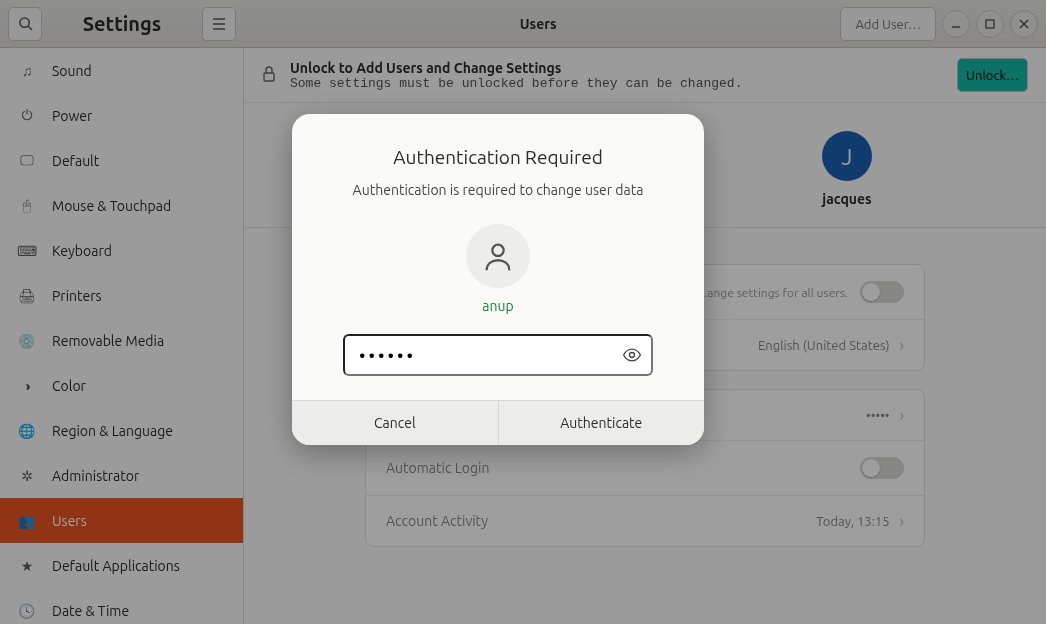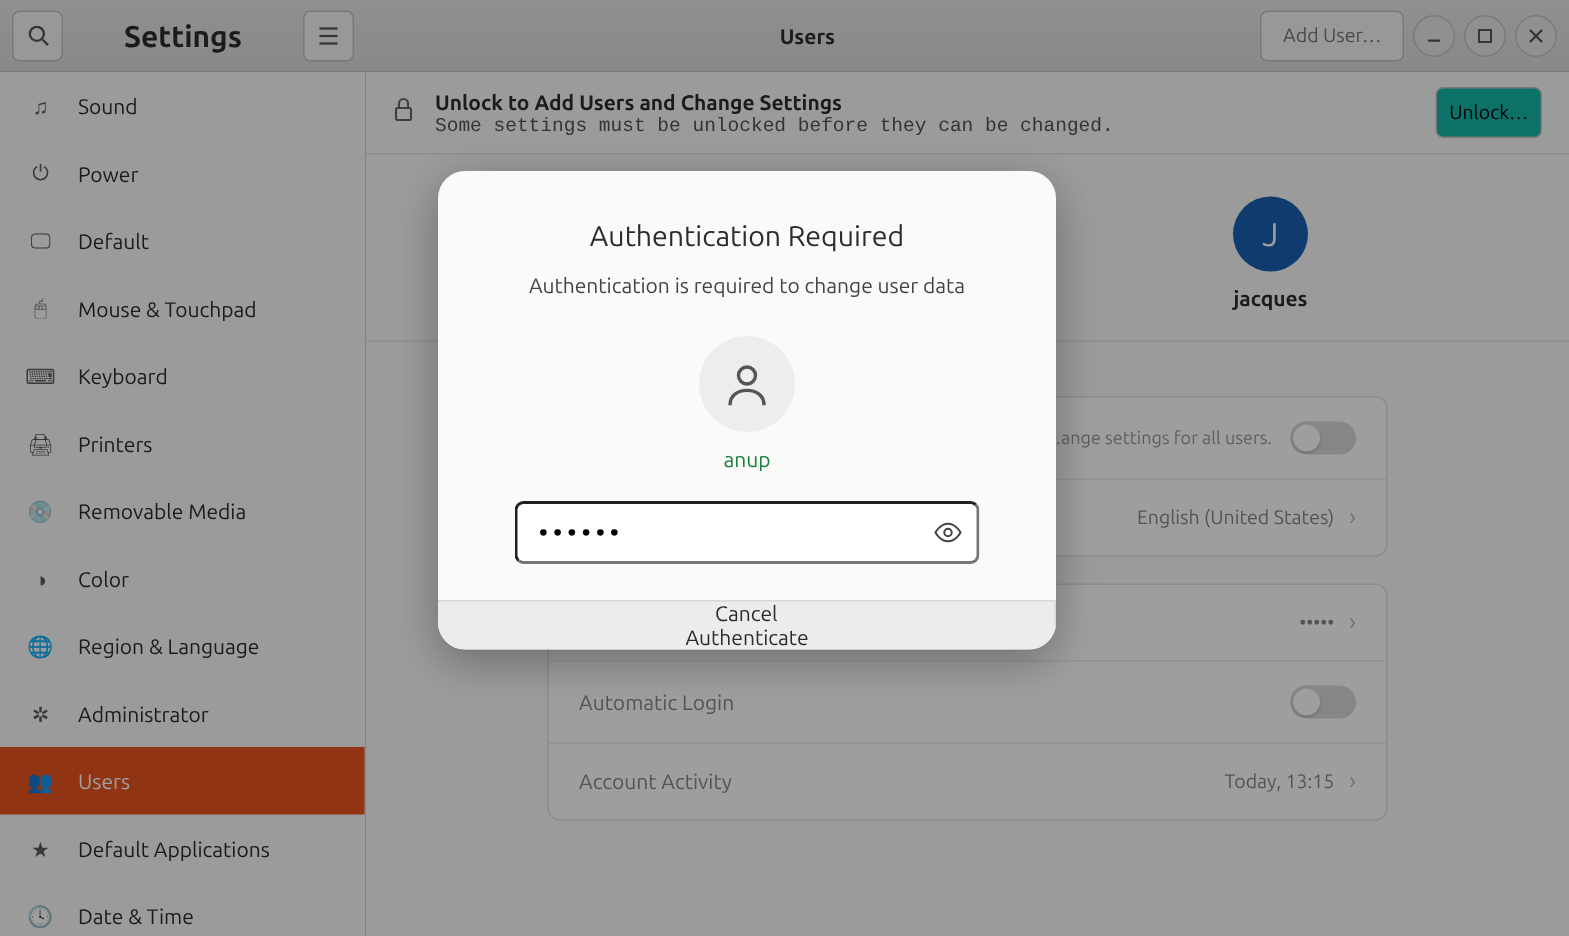--- a/index.html
+++ b/index.html
@@ -47,21 +47,21 @@
 .overlay { position: absolute; inset: 0; background: rgba(0,0,0,0.38); z-index: 10; }
 .dialog { position: absolute; left: 292px; top: 114px; width: 412px; background: #fafaf9; border-radius: 18px; box-shadow: 0 8px 30px rgba(0,0,0,0.3); z-index: 20; overflow: hidden; }
 .dlg-body { padding: 32px 30px 24px; text-align: center; }
 .dlg-title { font-size: 19px; color: #2c2c2c; margin-bottom: 14px; }
 .dlg-sub { font-size: 14px; color: #444; margin-bottom: 26px; }
 .dlg-avatar { width: 64px; height: 64px; border-radius: 50%; background: #ededec; margin: 0 auto 10px; display: flex; align-items: center; justify-content: center; }
 .dlg-user { font-size: 14px; color: #15803d; margin-bottom: 20px; }
 .dlg-input-wrap { position: relative; width: 310px; margin: 0 auto; }
 .dlg-input { width: 100%; height: 42px; border: 2px solid #e2835; border-radius: 6px; padding: 0 44px 0 14px; font-size: 18px; letter-spacing: 3px; outline: none; background: #fff; }
 .eye-btn { position: absolute; right: 10px; top: 10px; width: 22px; height: 22px; cursor: pointer; display: flex; align-items: center; justify-content: center; color: #555; }
-.dlg-buttons { display: flex; border-top: 1px solid #d8d8d6; background: #ececea; flex-direction: column; }
+.dlg-buttons { display: flex; border-top: 1px solid #d8d8d6; background: #ececea; }
 .dlg-btn { flex: 1; height: 44px; border: none; background: transparent; font-size: 14px; color: #2c2c2c; cursor: pointer; }
 .dlg-btn:first-child { border-right: 1px solid #d8d8d6; }
 </style>
 </head>
 <body>
 
 <div class="titlebar">
   <div class="tb-left">
     <div class="search-btn">
       <svg width="15" height="15" viewBox="0 0 16 16" fill="none" stroke="#555" stroke-width="1.6">

